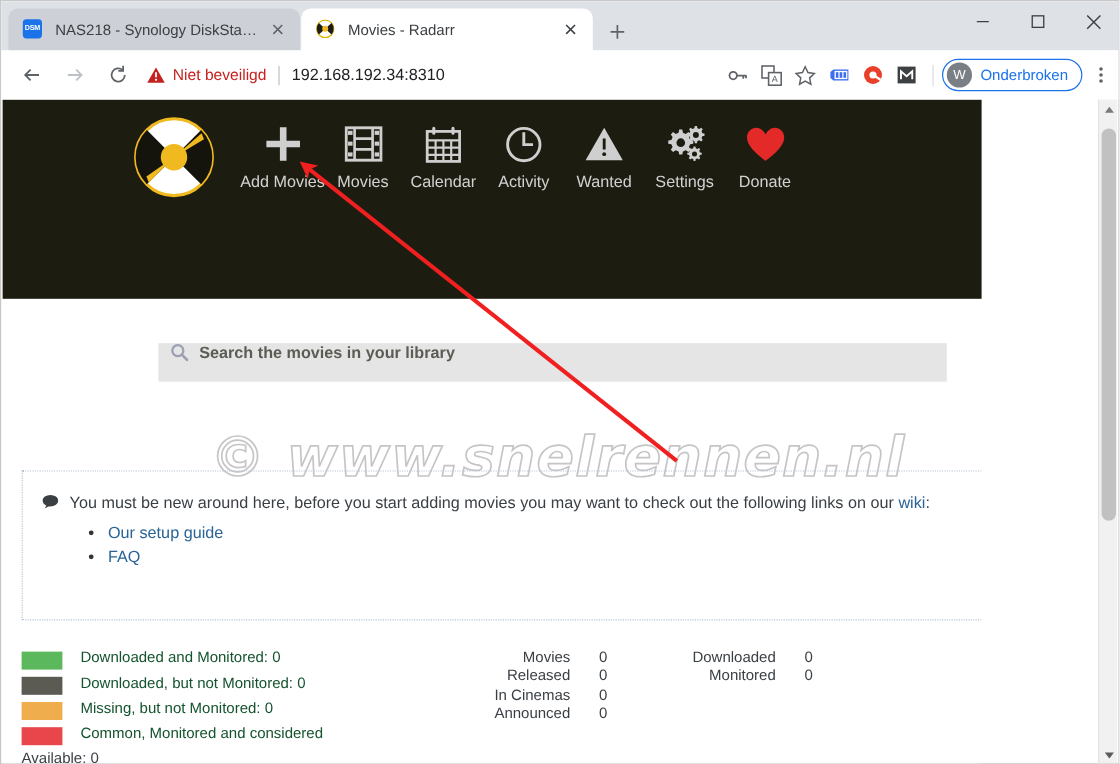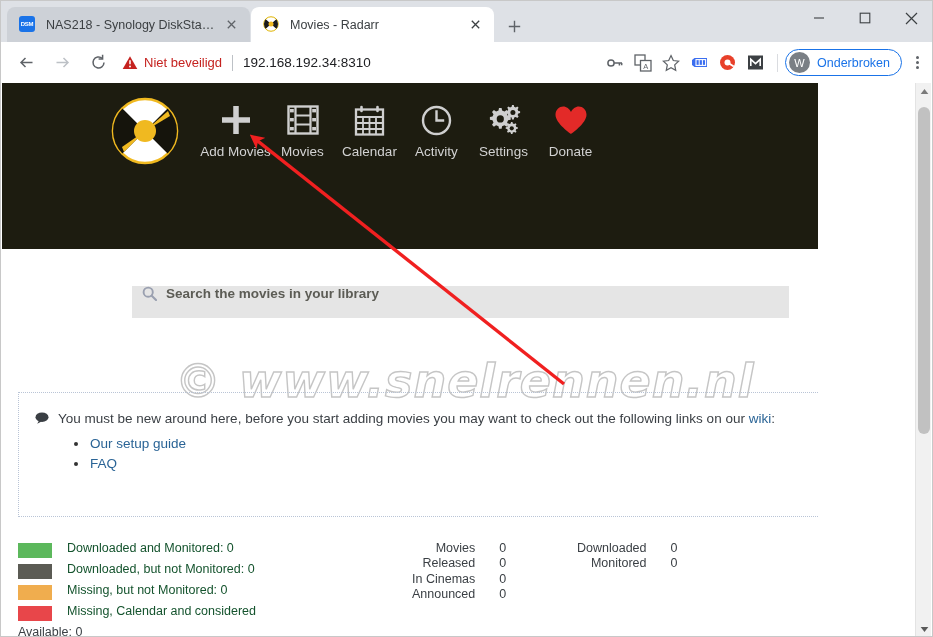--- a/index.html
+++ b/index.html
@@ -395,20 +395,30 @@
           <a class="nav-item">
             <span class="nav-ico">
               <svg width="31" height="31" viewBox="0 0 31 31">
                 <circle cx="15.5" cy="15.5" r="13.5" fill="none" stroke="#cfcfcf" stroke-width="2.4"></circle>
                 <path d="M15.5 6.5 V15.5 H22" stroke="#cfcfcf" stroke-width="2.4" fill="none" stroke-linecap="square"></path>
               </svg>
             </span>
             <span class="nav-label">Activity</span>
           </a>
 
+          <a class="nav-item">
+            <span class="nav-ico">
+              <svg width="33" height="30" viewBox="0 0 33 30">
+                <path d="M16.5 1.5 L32 28.5 H1 Z" fill="#cfcfcf"></path>
+                <path d="M16.5 10.5 V19.5" stroke="#1d1c10" stroke-width="2.4"></path>
+                <circle cx="16.5" cy="23.5" r="1.6" fill="#1d1c10"></circle>
+              </svg>
+            </span>
+            <span class="nav-label">Wanted</span>
+          </a>
 
           <a class="nav-item">
             <span class="nav-ico">
               <svg width="34" height="32" viewBox="0 0 34 32">
                 <g fill="#cfcfcf">
                   <path d="M12 4 l2.6 0 .5 2.6 2.4 1 2.2-1.5 1.9 1.9-1.5 2.2 1 2.4 2.6 .5 0 2.6-2.6 .5-1 2.4 1.5 2.2-1.9 1.9-2.2-1.5-2.4 1-.5 2.6-2.6 0-.5-2.6-2.4-1-2.2 1.5-1.9-1.9 1.5-2.2-1-2.4-2.6-.5 0-2.6 2.6-.5 1-2.4-1.5-2.2 1.9-1.9 2.2 1.5 2.4-1 z"></path>
                   <circle cx="13.3" cy="14.9" r="3.6" fill="#1d1c10"></circle>
                 </g>
                 <g fill="#cfcfcf">
                   <path d="M25 1 l1.8 0 .35 1.8 1.65 .7 1.5-1 1.3 1.3-1 1.5 .7 1.65 1.8 .35 0 1.8-1.8 .35-.7 1.65 1 1.5-1.3 1.3-1.5-1-1.65 .7-.35 1.8-1.8 0-.35-1.8-1.65-.7-1.5 1-1.3-1.3 1-1.5-.7-1.65-1.8-.35 0-1.8 1.8-.35 .7-1.65-1-1.5 1.3-1.3 1.5 1 1.65-.7 z"></path>
@@ -473,21 +483,21 @@
       <div class="legend-row">
         <span class="legend-sw" style="background:#5b5b54"></span>
         <span class="legend-txt">Downloaded, but not Monitored: 0</span>
       </div>
       <div class="legend-row">
         <span class="legend-sw" style="background:#f0ad4e"></span>
         <span class="legend-txt">Missing, but not Monitored: 0</span>
       </div>
       <div class="legend-row">
         <span class="legend-sw" style="background:#e8464a"></span>
-        <span class="legend-txt">Missing, Calendar and considered</span>
+        <span class="legend-txt">Common, Monitored and considered</span>
       </div>
       <div class="legend-cont">Available: 0</div>
 
     </div>
 
     <div class="stats stats-col" style="left:410px">
       <div class="stats-labels">
         <div>Movies</div>
         <div>Released</div>
         <div>In Cinemas</div>

